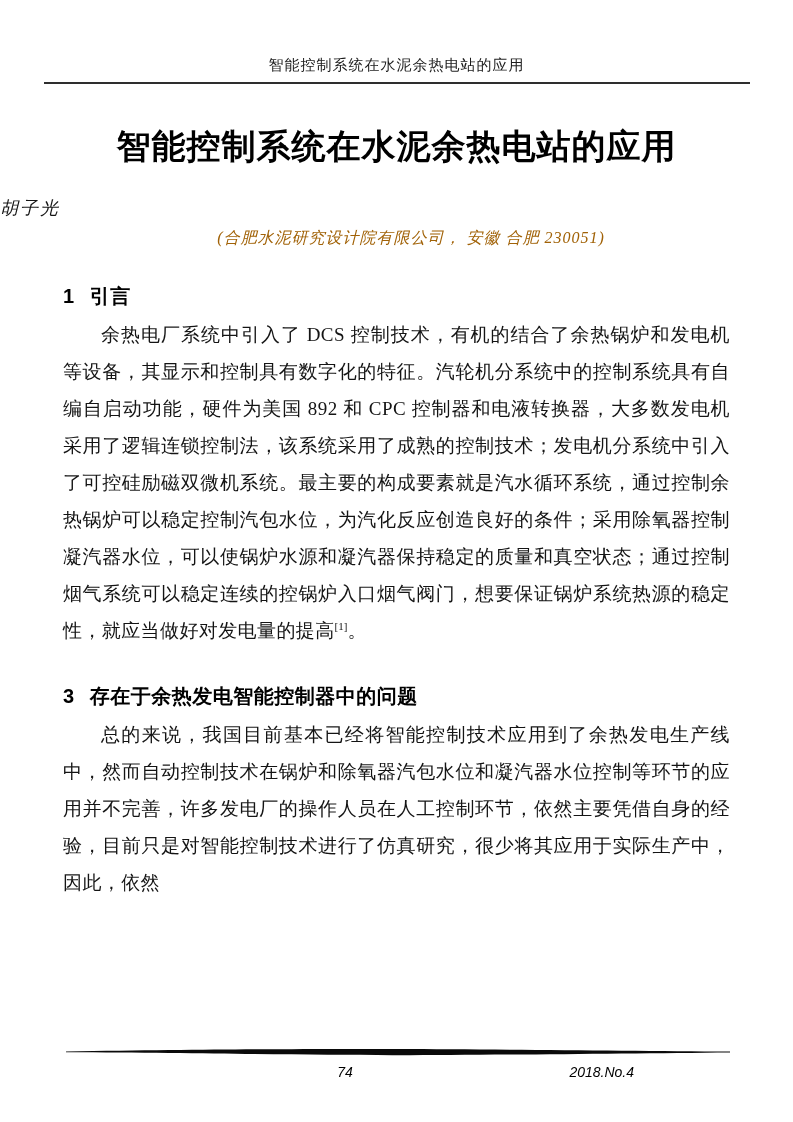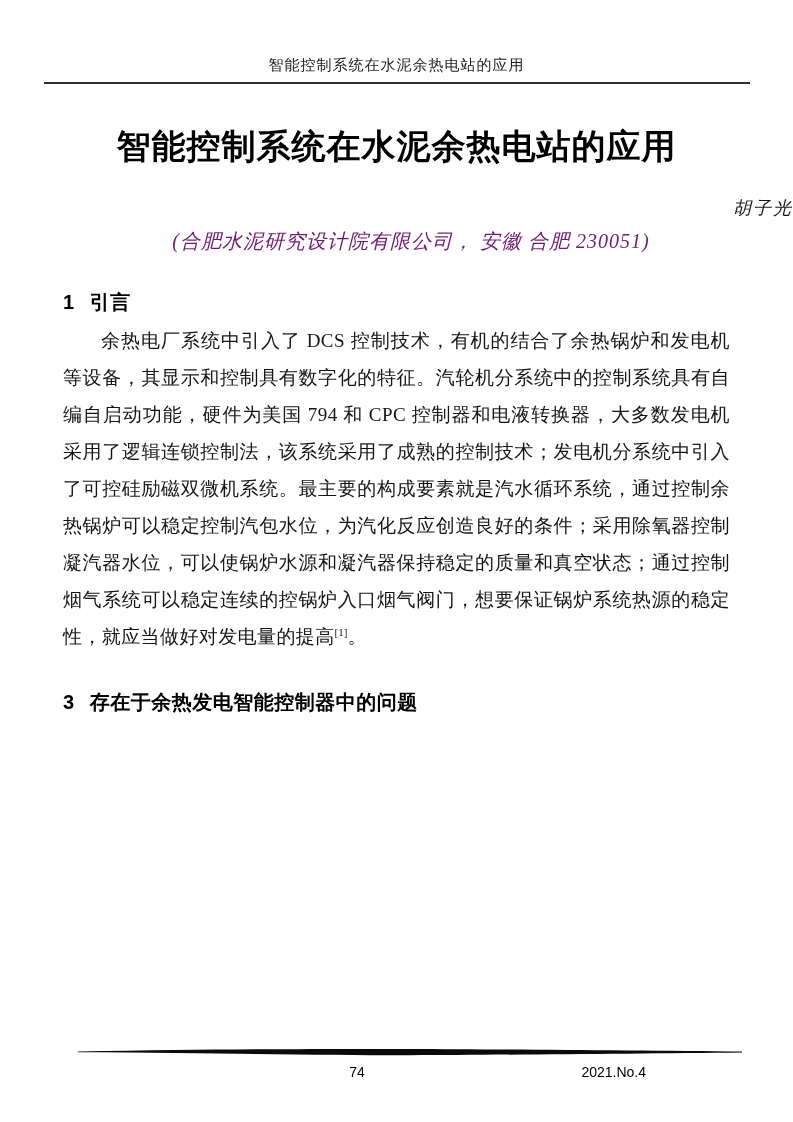--- a/index.html
+++ b/index.html
@@ -35,32 +35,32 @@
     margin: 40px 0 0 0;
     text-align: center;
     font-family: "Liberation Sans", sans-serif;
     font-weight: bold;
     font-size: 34px;
     letter-spacing: 1px;
     color: #000000;
   }
   .author {
     margin-top: 26px;
-    text-align: right;
+    text-align: left;
     font-size: 18px;
     font-style: italic;
     color: #141414;
     letter-spacing: 2px;
   }
   .affiliation {
     margin-top: 8px;
     text-align: center;
-    font-size: 20px;
+    font-size: 16px;
     font-style: italic;
-    color: #701a75;
+    color: #a16207;
     letter-spacing: 1px;
     padding-left: 29px;
   }
   .doc-body {
     width: 667px;
     margin: 32px auto 0 auto;
   }
   .section-heading {
     margin: 34px 0 6px 0;
     font-family: "Liberation Sans", sans-serif;
@@ -81,24 +81,25 @@
     color: #141414;
     letter-spacing: 0.4px;
   }
   .para sup {
     font-size: 11px;
     line-height: 0;
     letter-spacing: 0;
   }
   .footer {
     position: absolute;
-    left: 12px;
+    left: 0;
     bottom: 0;
     width: 690px;
     height: 74px;
+    font-style: italic;
   }
   .footer-rule {
     position: absolute;
     left: 66px;
     top: 0;
     width: 664px;
     height: 8px;
   }
   .footer-page-num {
     position: absolute;
@@ -129,26 +130,27 @@
   <div class="header-rule"></div>
 
   <h1 class="title">智能控制系统在水泥余热电站的应用</h1>
 
   <div class="author">胡子光</div>
 
   <div class="affiliation">(合肥水泥研究设计院有限公司， 安徽 合肥 230051)</div>
 
   <main class="doc-body" id="sections">
       <h2 class="section-heading"><span class="sec-num">1</span><span class="sec-title">引言</span></h2>
-      <p class="para"><span>余热电厂系统中引入了 DCS 控制技术，有机的结合了余热锅炉和发电机等设备，其显示和控制具有数字化的特征。汽轮机分系统中的控制系统具有自编自启动功能，硬件为美国 794 和 CPC 控制器和电液转换器，大多数发电机采用了逻辑连锁控制法，该系统采用了成熟的控制技术；发电机分系统中引入了可控硅励磁双微机系统。最主要的构成要素就是汽水循环系统，通过控制余热锅炉可以稳定控制汽包水位，为汽化反应创造良好的条件；采用除氧器控制凝汽器水位，可以使锅炉水源和凝汽器保持稳定的质量和真空状态；通过控制烟气系统可以稳定连续的控锅炉入口烟气阀门，想要保证锅炉系统热源的稳定性，就应当做好对发电量的提高</span><sup>[1]</sup><span>。</span></p>
+      <p class="para"><span>余热电厂系统中引入了 DCS 控制技术，有机的结合了余热锅炉和发电机等设备，其显示和控制具有数字化的特征。汽轮机分系统中的控制系统具有自编自启动功能，硬件为美国 892 和 CPC 控制器和电液转换器，大多数发电机采用了逻辑连锁控制法，该系统采用了成熟的控制技术；发电机分系统中引入了可控硅励磁双微机系统。最主要的构成要素就是汽水循环系统，通过控制余热锅炉可以稳定控制汽包水位，为汽化反应创造良好的条件；采用除氧器控制凝汽器水位，可以使锅炉水源和凝汽器保持稳定的质量和真空状态；通过控制烟气系统可以稳定连续的控锅炉入口烟气阀门，想要保证锅炉系统热源的稳定性，就应当做好对发电量的提高</span><sup>[1]</sup><span>。</span></p>
       <h2 class="section-heading"><span class="sec-num">3</span><span class="sec-title">存在于余热发电智能控制器中的问题</span></h2>
+      <p class="para"><span>总的来说，我国目前基本已经将智能控制技术应用到了余热发电生产线中，然而自动控制技术在锅炉和除氧器汽包水位和凝汽器水位控制等环节的应用并不完善，许多发电厂的操作人员在人工控制环节，依然主要凭借自身的经验，目前只是对智能控制技术进行了仿真研究，很少将其应用于实际生产中，因此，依然</span></p>
     </main>
 
   <div class="footer">
     <svg class="footer-rule" viewBox="0 0 664 8" preserveAspectRatio="none" aria-hidden="true">
       <path d="M0,3.4 C150,1.2 250,0.6 332,1.0 C420,1.4 560,2.4 664,3.6
                L664,4.4 C560,5.4 420,7.0 332,7.2 C250,7.3 150,5.2 0,4.3 Z" fill="#0a0a0a"></path>
     </svg>
     <div class="footer-page-num">74</div>
-    <div class="footer-issue">2021.No.4</div>
+    <div class="footer-issue">2018.No.4</div>
   </div>
 
 </div>
 
 </body></html>

